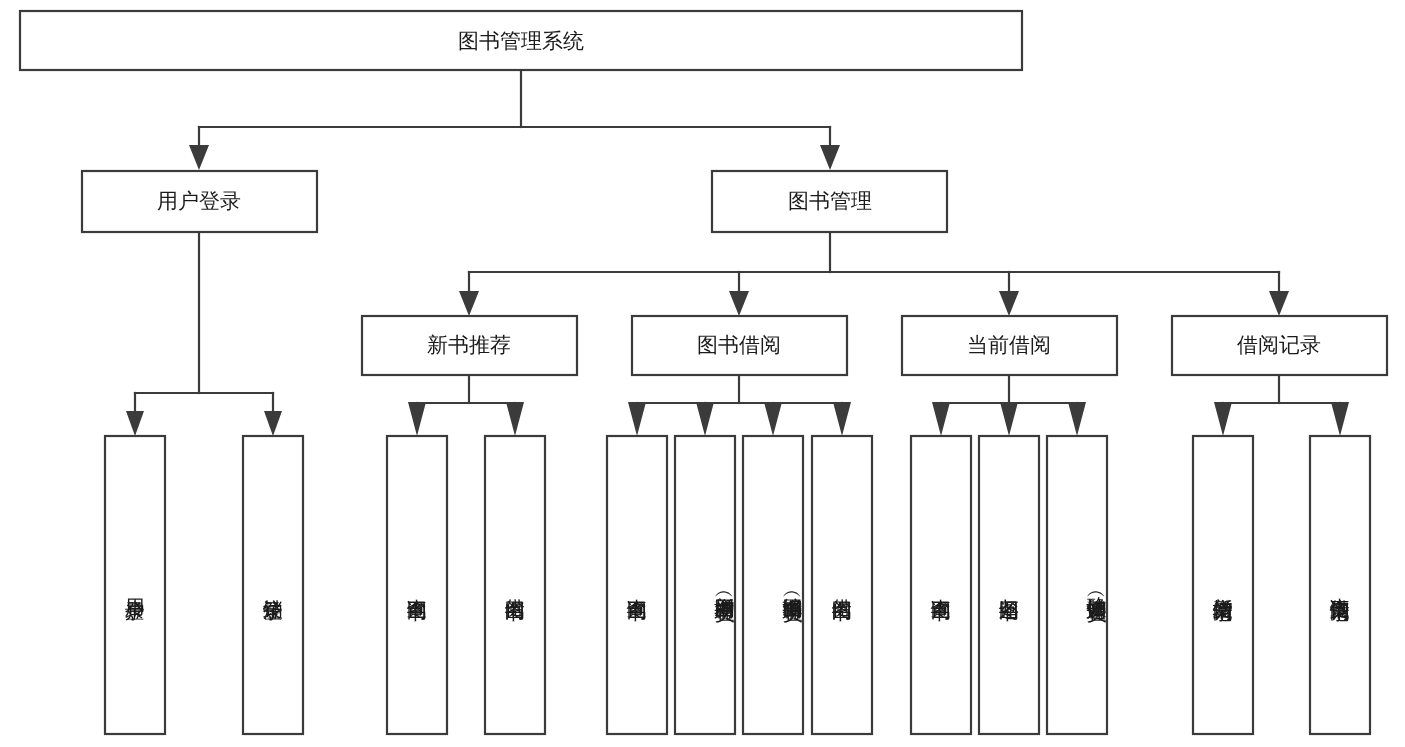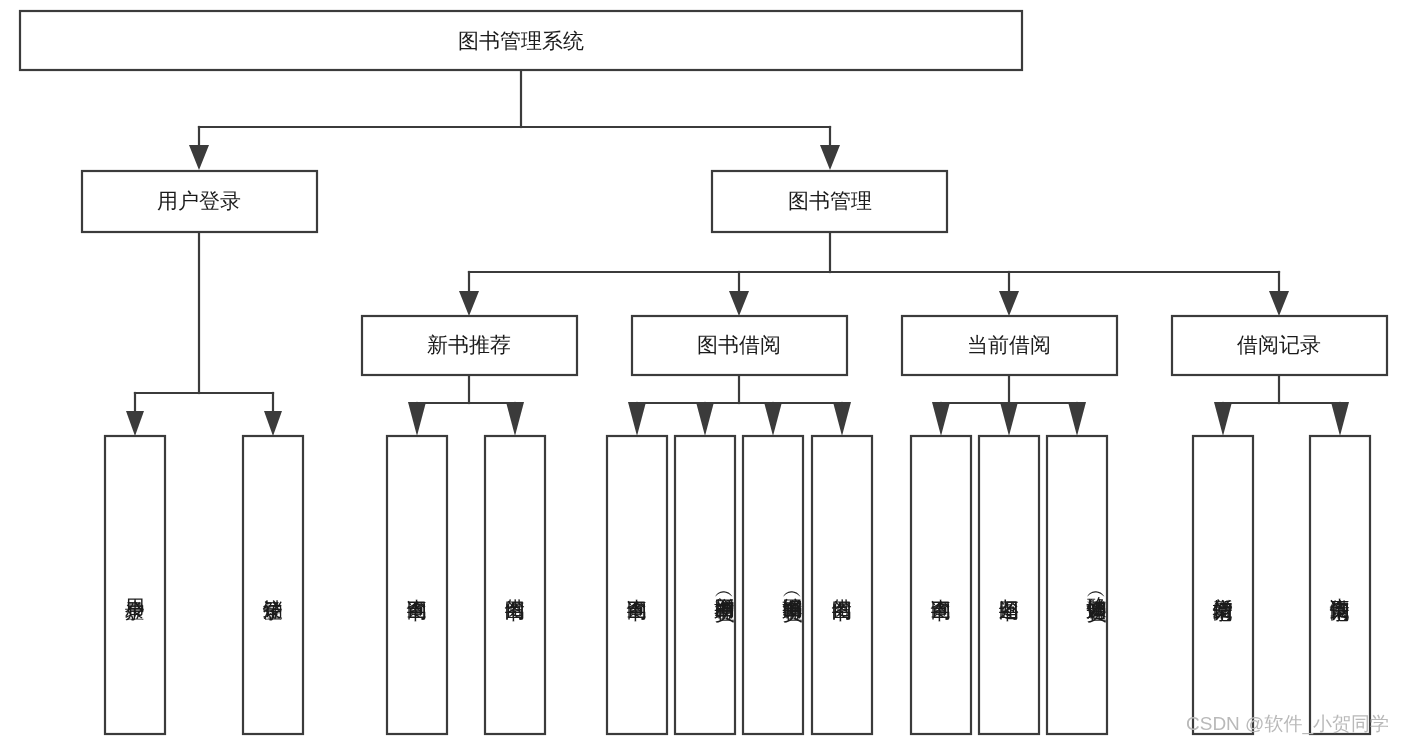--- a/index.html
+++ b/index.html
@@ -207,15 +207,14 @@
   <div class="node-label-v" style="left:743px; top:436px; width:60px; height:298px; align-items:flex-start;">编辑图书（管理员）</div>
   <div class="node-label-v" style="left:812px; top:436px; width:60px; height:298px;">借阅图书</div>
 
   <div class="node-label-v" style="left:911px; top:436px; width:60px; height:298px;">查询图书</div>
   <div class="node-label-v" style="left:979px; top:436px; width:60px; height:298px;">归还图书</div>
   <div class="node-label-v" style="left:1047px; top:436px; width:60px; height:298px; align-items:flex-start;">确认归还（管理员）</div>
 
   <div class="node-label-v" style="left:1193px; top:436px; width:60px; height:298px;">新增借阅记录</div>
   <div class="node-label-v" style="left:1310px; top:436px; width:60px; height:298px;">查询借阅记录</div>
 
-  <div class="watermark">CSDN @软件_小贺同学</div>
 
 </div>
 
 </body></html>

